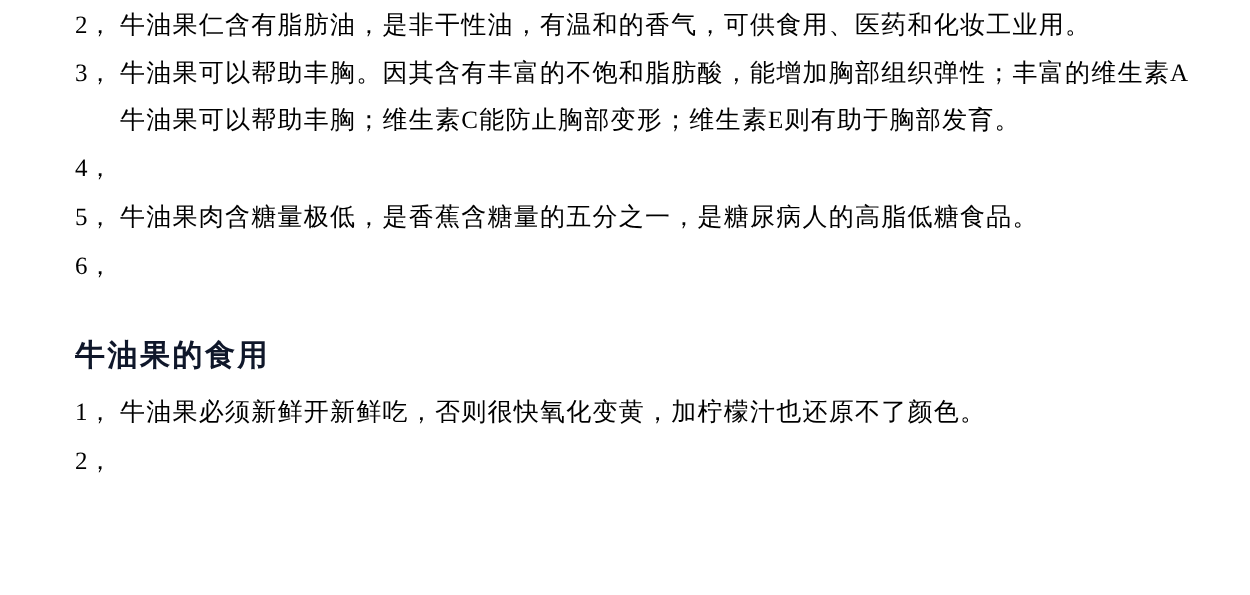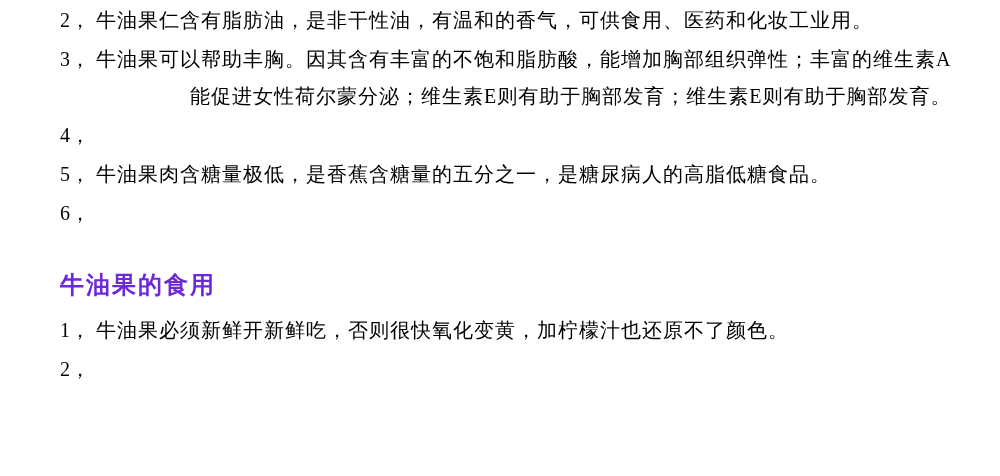--- a/index.html
+++ b/index.html
@@ -33,21 +33,20 @@
     line-height: 37px;
   }
   .num {
     flex: 0 0 36px;
     width: 36px;
   }
   .txt {
     white-space: pre-line;
     letter-spacing: 1px;
     padding-right: 2px;
-    text-align: right;
   }
   .heading {
     margin: 36px 0 10px 0;
     font-size: 24px;
     line-height: 34px;
     font-weight: bold;
     letter-spacing: 2px;
   }
 </style>
 </head>
@@ -56,35 +55,35 @@
 <div class="page">
 
   <ul class="list">
     <li class="item">
       <span class="num">2，</span>
       <span class="txt">牛油果仁含有脂肪油，是非干性油，有温和的香气，可供食用、医药和化妆工业用。</span>
     </li>
     <li class="item">
       <span class="num">3，</span>
       <span class="txt">牛油果可以帮助丰胸。因其含有丰富的不饱和脂肪酸，能增加胸部组织弹性；丰富的维生素A
-能促进女性荷尔蒙分泌；维生素E则有助于胸部发育；维生素E则有助于胸部发育。</span>
+牛油果可以帮助丰胸；维生素C能防止胸部变形；维生素E则有助于胸部发育。</span>
     </li>
     <li class="item">
       <span class="num">4，</span>
     </li>
     <li class="item">
       <span class="num">5，</span>
       <span class="txt">牛油果肉含糖量极低，是香蕉含糖量的五分之一，是糖尿病人的高脂低糖食品。</span>
     </li>
     <li class="item">
       <span class="num">6，</span>
     </li>
   </ul>
 
-  <h2 class="heading" style="color: #6d28d9;">牛油果的食用</h2>
+  <h2 class="heading" style="color: #0f172a;">牛油果的食用</h2>
 
   <ul class="list">
     <li class="item">
       <span class="num">1，</span>
       <span class="txt">牛油果必须新鲜开新鲜吃，否则很快氧化变黄，加柠檬汁也还原不了颜色。</span>
     </li>
     <li class="item">
       <span class="num">2，</span>
     </li>
   </ul>

